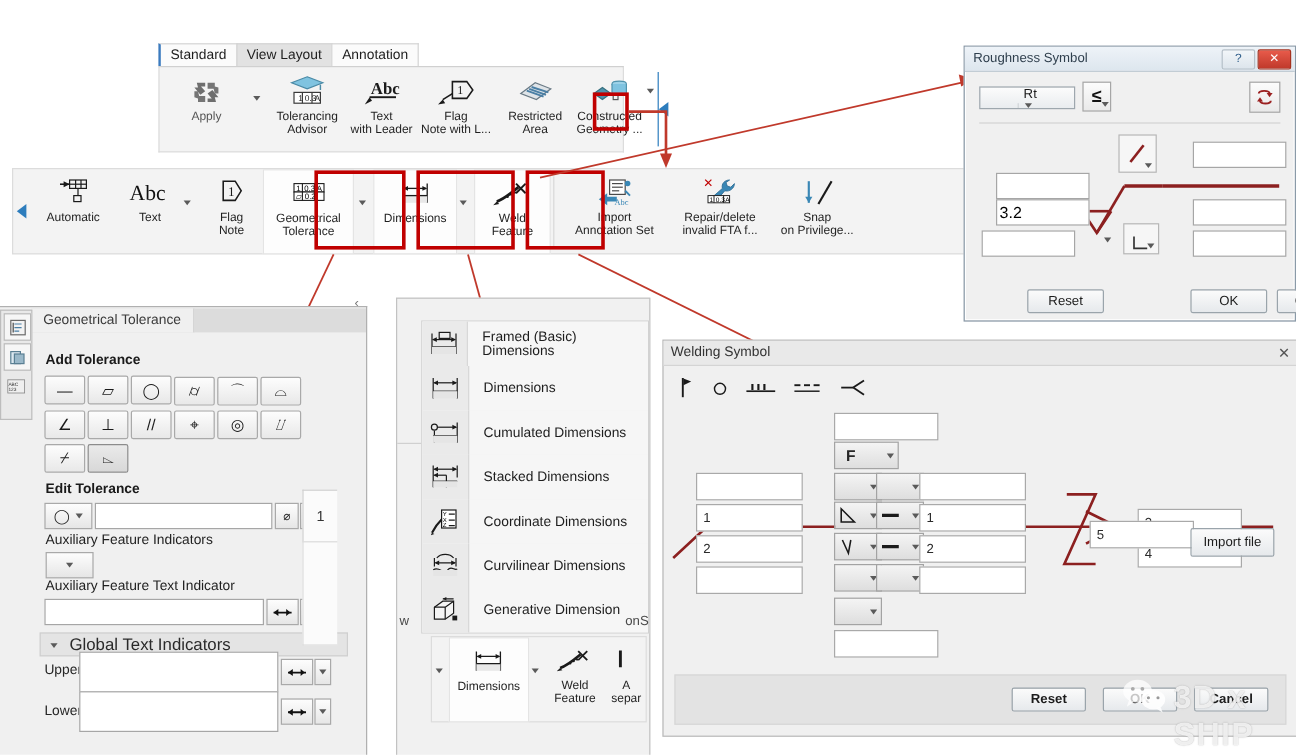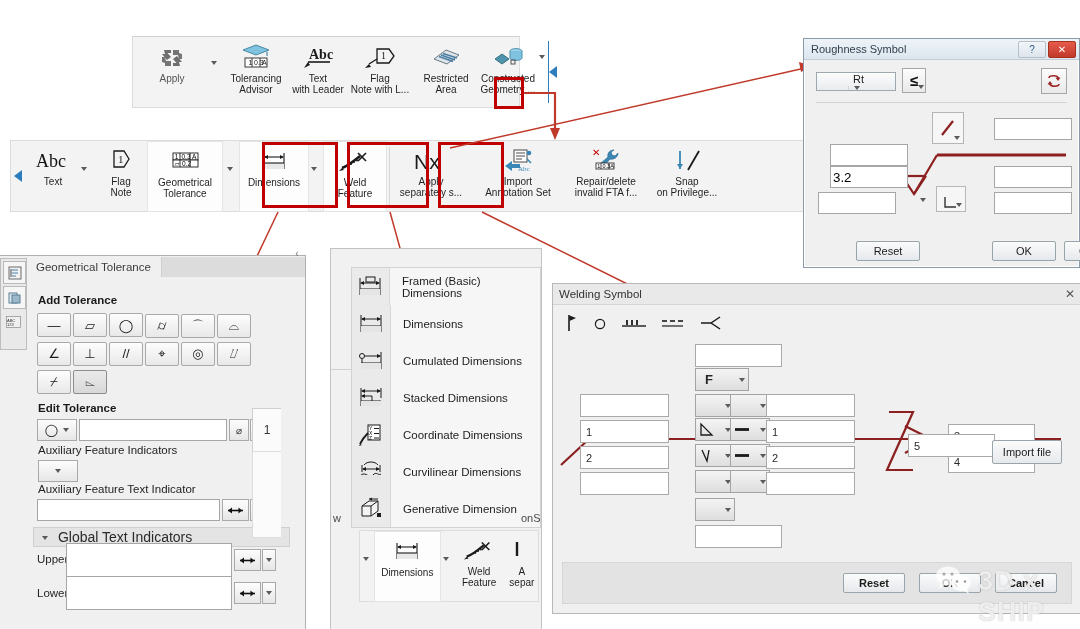--- a/index.html
+++ b/index.html
@@ -118,20 +118,25 @@
     text-shadow:0 0 1px rgba(90,90,90,.55);letter-spacing:1px;}
 
   svg{display:block;overflow:visible;}
   .nosel{user-select:none;}
 </style>
 </head>
 <body class="nosel">
 
 <div class="abs" id="ribbon-top">
 
+  <div class="tabstrip">
+    <div class="tab first">Standard</div>
+    <div class="tab active">View Layout</div>
+    <div class="tab plain">Annotation</div>
+  </div>
 
   <div class="ribbon-body">
 
     <div class="rgroup">
       <div class="rbtn" style="width:78px">
         <div class="glyph">
           <svg width="26" height="24" viewBox="0 0 26 24">
             <g fill="#6e6e6e">
               <path d="M5 4 L12 4 L12 7 L8.5 7 L12 11 L8 14 L3 8 L6 8 Z"></path>
               <path d="M21 20 L14 20 L14 17 L17.5 17 L14 13 L18 10 L23 16 L20 16 Z"></path>
@@ -228,20 +233,35 @@
   </div>
 </div>
 
 <div class="abs redbox" style="left:494px;top:77px;width:30px;height:32px;"></div>
 
 <div class="abs" id="ribbon-bottom">
   <div class="leftarrow">
     <div class="bluetri-l"></div>
   </div>
 
+  <div class="rbtn" style="width:72px">
+    <div class="glyph">
+      <svg width="34" height="30" viewBox="0 0 34 30">
+        <rect x="14" y="4" width="14" height="7" fill="none" stroke="#1a1a1a"></rect>
+        <line x1="14" y1="7.5" x2="28" y2="7.5" stroke="#1a1a1a"></line>
+        <line x1="19" y1="4" x2="19" y2="11" stroke="#1a1a1a"></line>
+        <line x1="23.5" y1="4" x2="23.5" y2="11" stroke="#1a1a1a"></line>
+        <line x1="21" y1="11" x2="21" y2="17" stroke="#1a1a1a"></line>
+        <rect x="17.5" y="17" width="6" height="5" fill="none" stroke="#1a1a1a"></rect>
+        <line x1="6" y1="7.5" x2="14" y2="7.5" stroke="#1a1a1a" stroke-width="1.3"></line>
+        <path d="M14 7.5 L9 5 L9 10 Z" fill="#1a1a1a"></path>
+      </svg>
+    </div>
+    <div class="cap">Automatic</div>
+  </div>
 
   <div class="rbtn" style="width:56px">
     <div class="glyph">
       <svg width="40" height="30" viewBox="0 0 40 30">
         <text x="3" y="21" font-size="18" fill="#111" font-family="Liberation Serif">Abc</text>
       </svg>
     </div>
     <div class="cap">Text</div>
   </div>
   <div class="smalltri" style="align-self:center;margin:0 8px 14px 0"></div>
@@ -305,29 +325,20 @@
         <circle cx="16" cy="13" r="1" fill="#1a1a1a"></circle>
         <circle cx="19" cy="11.5" r="1" fill="#1a1a1a"></circle>
       </svg>
     </div>
     <div class="cap">Weld
 Feature</div>
   </div>
 
   <div class="rsep"></div>
 
-  <div class="rbtn" style="width:78px">
-    <div class="glyph">
-      <svg width="44" height="28" viewBox="0 0 44 28">
-        <text x="5" y="22" font-size="21" fill="#1a1a1a" font-family="Liberation Sans">Nx</text>
-      </svg>
-    </div>
-    <div class="cap">Apply
-separately s...</div>
-  </div>
 
   <div class="rbtn" style="width:96px">
     <div class="glyph">
       <svg width="36" height="28" viewBox="0 0 36 28">
         <rect x="14" y="3" width="13" height="12" fill="#fff" stroke="#4a4a4a"></rect>
         <line x1="16" y1="6" x2="25" y2="6" stroke="#4a4a4a"></line>
         <line x1="16" y1="9" x2="25" y2="9" stroke="#4a4a4a"></line>
         <line x1="16" y1="12" x2="22" y2="12" stroke="#4a4a4a"></line>
         <circle cx="29" cy="6" r="2.3" fill="#3a87b5"></circle>
         <path d="M27 12 L31 16" stroke="#3a87b5" stroke-width="1.6"></path>

